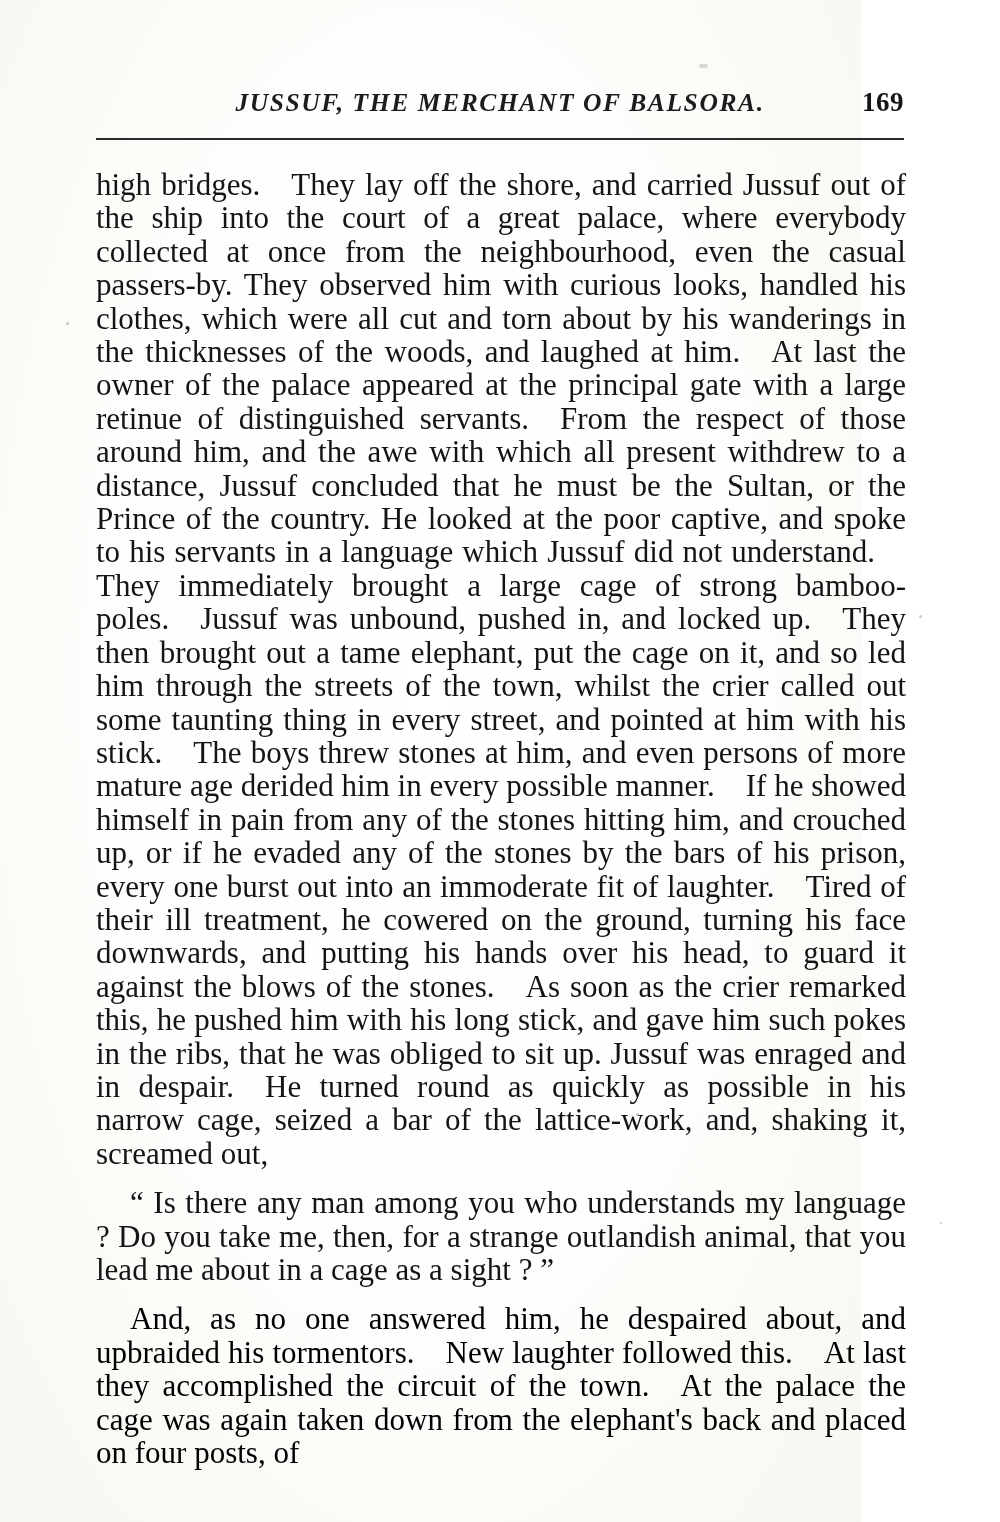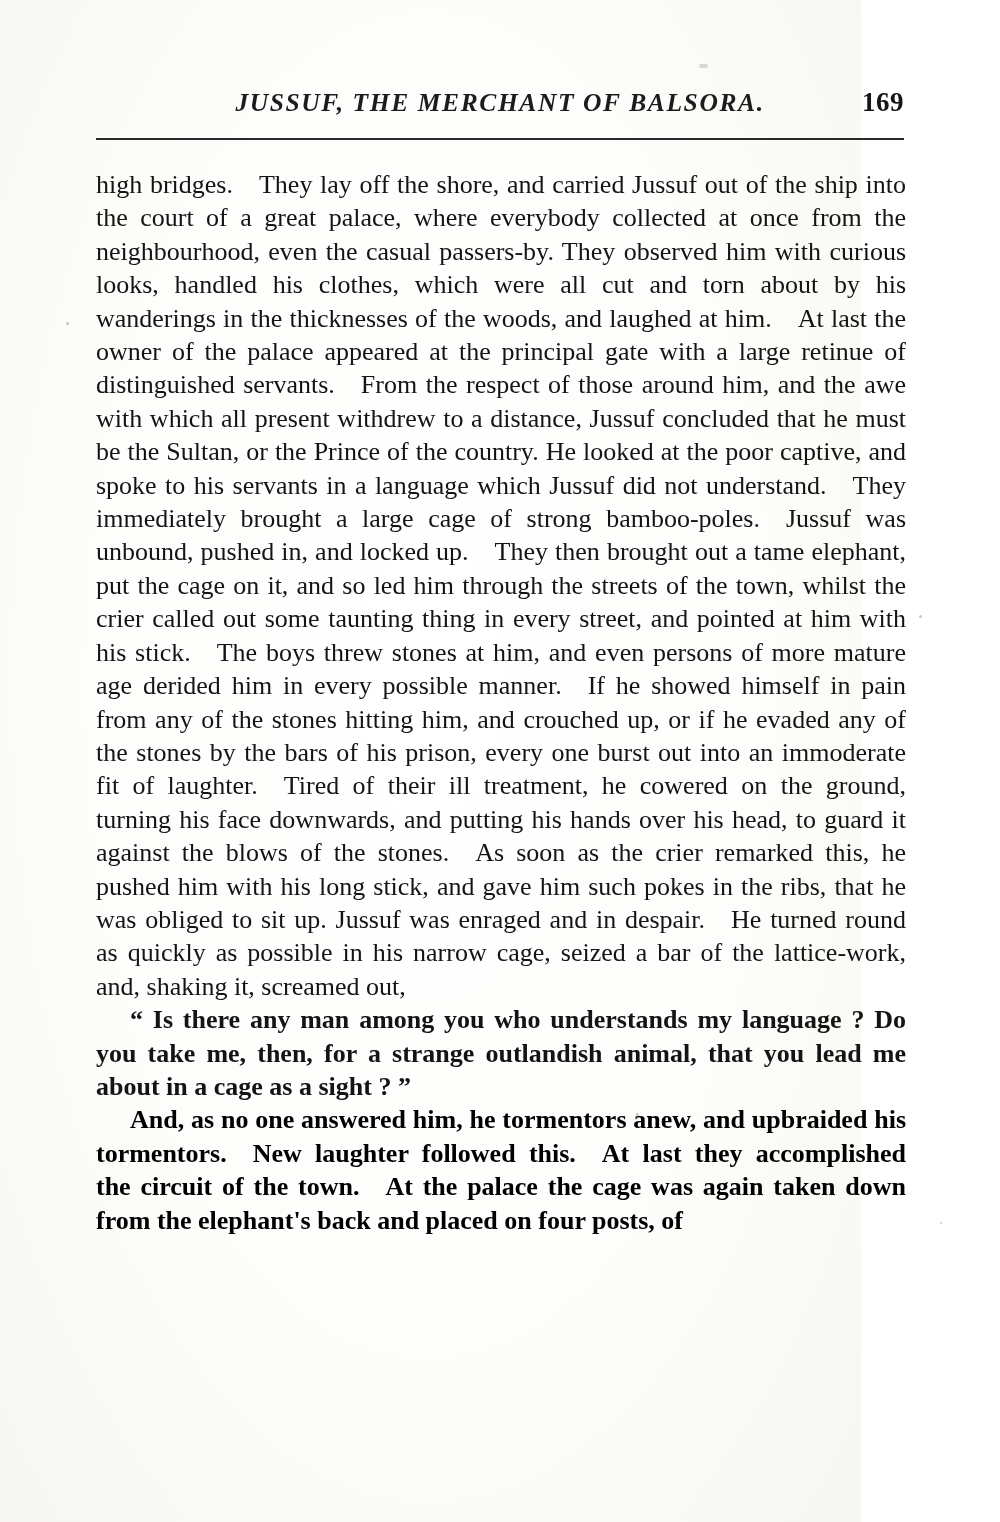--- a/index.html
+++ b/index.html
@@ -62,35 +62,34 @@
     left: 96px;
     width: 808px;
     height: 2px;
     background: #2a2a2a;
   }
   .body-text {
     position: absolute;
     top: 168px;
     left: 96px;
     width: 810px;
-    font-size: 26px;
+    font-size: 31px;
     line-height: 33.4px;
     color: #141414;
   }
   .para {
     margin: 0;
     text-align: justify;
     text-justify: inter-word;
   }
   .para.indent {
     text-indent: 34px;
   }
   .para + .para {
-    margin-top: 0;
-    font-weight: bold;
+    margin-top: 16px;
   }
   
   .speck {
     position: absolute;
     background: #9a9a93;
     border-radius: 50%;
     opacity: 0.55;
   }
   .s1 { left: 901px; top: 181px; width: 3px; height: 3px; }
   .s2 { left: 919px; top: 615px; width: 3px; height: 3px; }
@@ -111,21 +110,21 @@
   <div class="header">
     <div class="running-title">JUSSUF, THE MERCHANT OF BALSORA.</div>
     <div class="folio">169</div>
   </div>
 
   <div class="rule"></div>
 
   <div class="body-text">
     <p class="para">high bridges. They lay off the shore, and carried Jussuf out of the ship into the court of a great palace, where everybody collected at once from the neighbourhood, even the casual passers-by. They observed him with curious looks, handled his clothes, which were all cut and torn about by his wanderings in the thicknesses of the woods, and laughed at him. At last the owner of the palace appeared at the principal gate with a large retinue of distinguished servants. From the respect of those around him, and the awe with which all present withdrew to a distance, Jussuf concluded that he must be the Sultan, or the Prince of the country. He looked at the poor captive, and spoke to his servants in a language which Jussuf did not understand. They immediately brought a large cage of strong bamboo-poles. Jussuf was unbound, pushed in, and locked up. They then brought out a tame elephant, put the cage on it, and so led him through the streets of the town, whilst the crier called out some taunting thing in every street, and pointed at him with his stick. The boys threw stones at him, and even persons of more mature age derided him in every possible manner. If he showed himself in pain from any of the stones hitting him, and crouched up, or if he evaded any of the stones by the bars of his prison, every one burst out into an immoderate fit of laughter. Tired of their ill treatment, he cowered on the ground, turning his face downwards, and putting his hands over his head, to guard it against the blows of the stones. As soon as the crier remarked this, he pushed him with his long stick, and gave him such pokes in the ribs, that he was obliged to sit up. Jussuf was enraged and in despair. He turned round as quickly as possible in his narrow cage, seized a bar of the lattice-work, and, shaking it, screamed out,</p>
     <p class="para indent">“ Is there any man among you who understands my language ? Do you take me, then, for a strange outlandish animal, that you lead me about in a cage as a sight ? ”</p>
-    <p class="para indent last-line-dark">And, as no one answered him, he tormentors anew, and upbraided his tormentors. New laughter followed this. At last they accomplished the circuit of the town. At the palace the cage was again taken down from the elephant's back and placed on four posts, of</p>
+    <p class="para indent last-line-dark">And, as no one answered him, he despaired about, and upbraided his tormentors. New laughter followed this. At last they accomplished the circuit of the town. At the palace the cage was again taken down from the elephant's back and placed on four posts, of</p>
   </div>
 
   <span class="speck s1"></span>
   <span class="speck s2"></span>
   <span class="speck s3"></span>
   <span class="speck s4"></span>
   <span class="speck s5"></span>
   <span class="speck s6"></span>
 </div>
 

